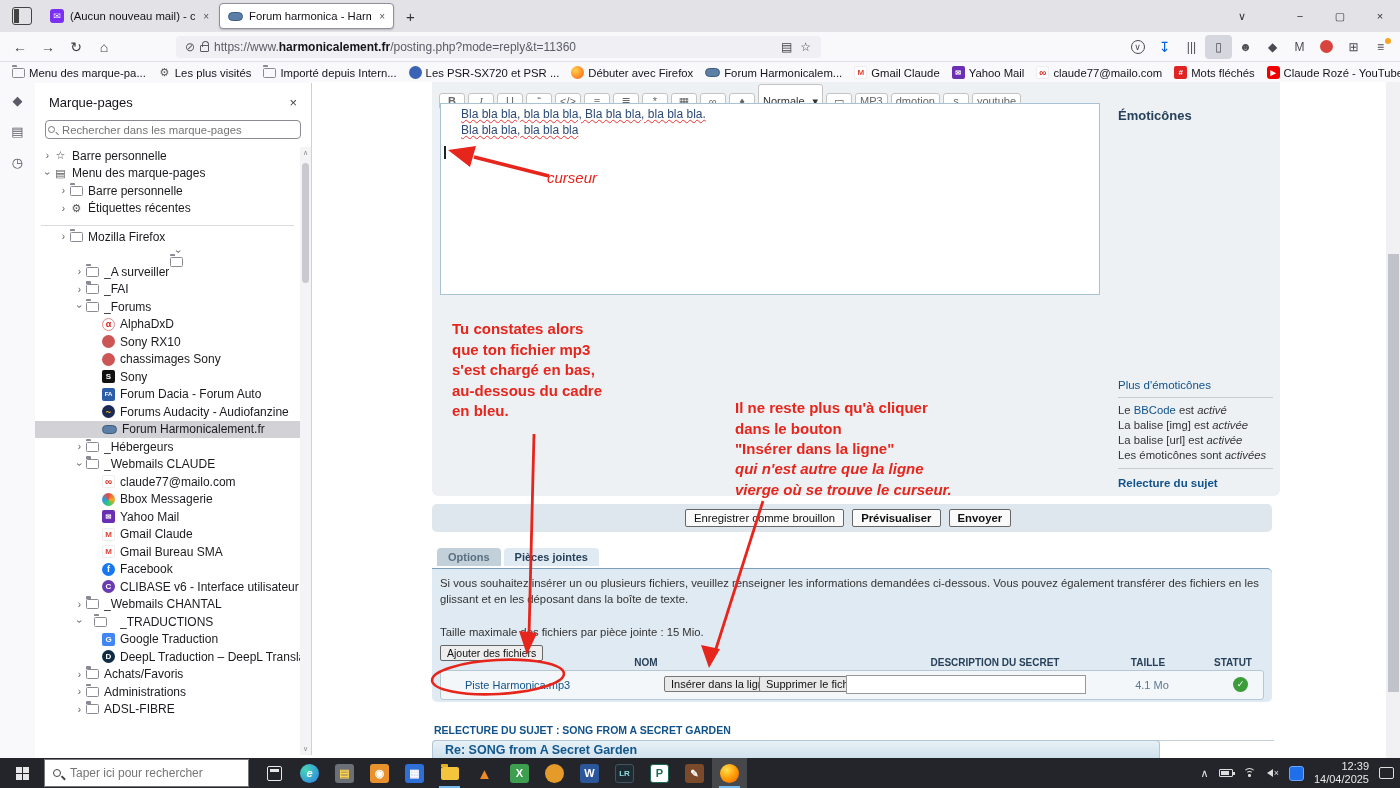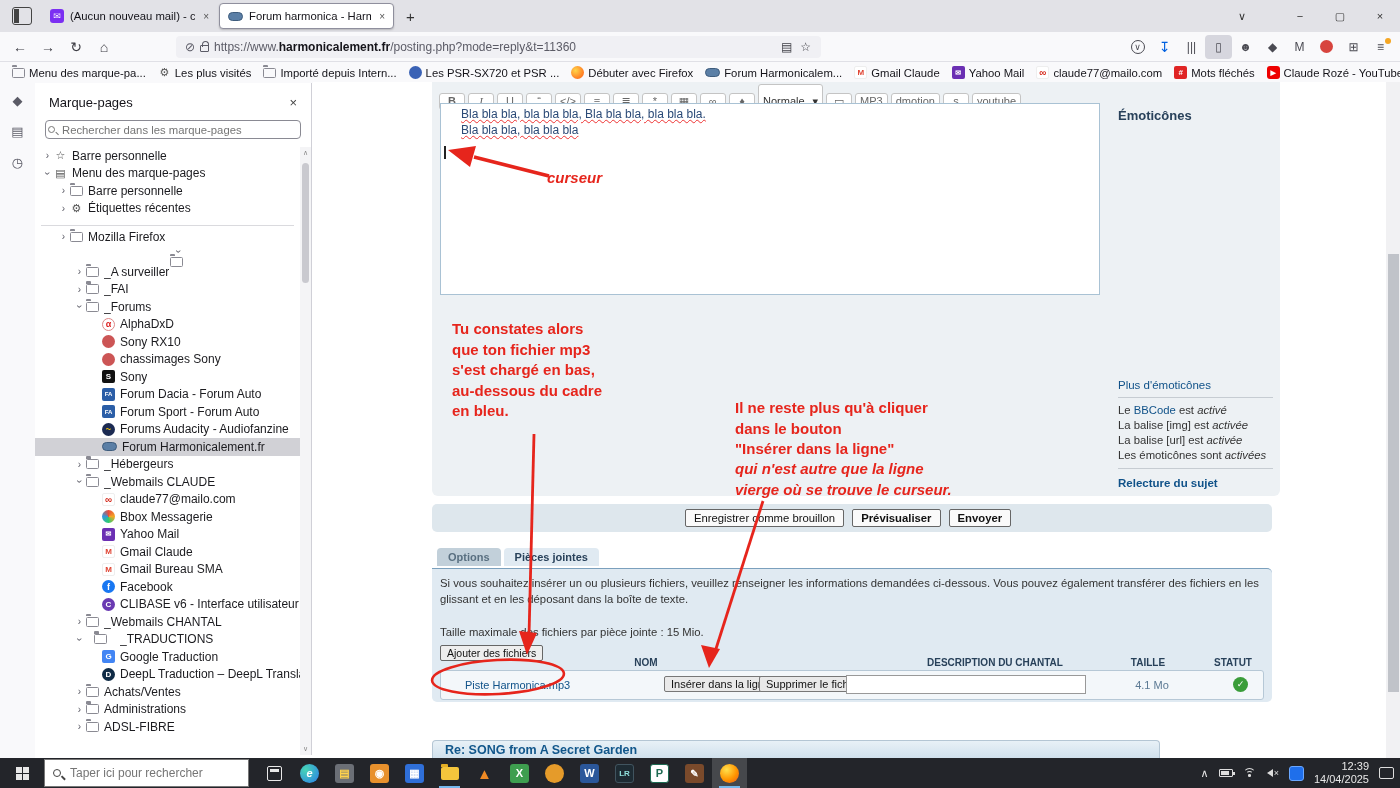--- a/index.html
+++ b/index.html
@@ -100,21 +100,21 @@
   .tbtn{min-width:26px;height:17px;background:#fff;border:1px solid #c4c4c4;border-radius:3px;color:#666;font-size:11px;display:flex;align-items:center;justify-content:center;padding:0 4px;}
   .tbtn.tbB{font-weight:bold;}
   .tbtn.tbI{font-style:italic;font-family:"Liberation Serif",serif;}
   .tbtn.tbU{text-decoration:underline;}
   .fmtsel{height:17px;background:#fff;border:1px solid #c4c4c4;border-radius:3px;font-size:11px;color:#333;display:flex;align-items:center;padding:16px 4px;gap:8px;}
   .editor{position:absolute;left:127px;top:21px;width:660px;height:192px;background:#fff;border:1px solid #a9c2d4;font-size:12px;color:#2b4a77;padding:3px 20px;line-height:15.5px;}
   .editor .wavy{text-decoration:underline;text-decoration-style:wavy;text-decoration-color:#e33;text-decoration-thickness:1px;}
   .caret{position:absolute;left:131px;top:64px;width:1.5px;height:13px;background:#222;}
   .ann{position:absolute;color:#e6251c;font-weight:bold;font-size:15px;line-height:20.5px;white-space:pre-line;}
   .ann.it{font-style:italic;font-weight:bold;}
-  .ann.norm-it{font-style:italic;font-weight:bold;}
+  .ann.norm-it{font-style:italic;font-weight:normal;}
   .submitpanel{position:absolute;left:119px;top:422px;width:840px;height:28px;background:#dee7ed;border-radius:5px;display:flex;align-items:center;justify-content:center;gap:8px;padding-right:8px;}
   .fbtn{background:#fafafa;border:1px solid #666;border-radius:2px;font-size:11.3px;color:#111;padding:2px 8px;}
   .fbtn.bold{font-weight:bold;}
   .ftabs{position:absolute;left:124px;top:466px;display:flex;gap:3px;}
   .ftab{padding:3px 11px;font-size:11px;font-weight:bold;border-radius:4px 4px 0 0;background:#c2d0da;color:#596f80;}
   .ftab.active{background:#e0eaf2;color:#28415a;}
   .attachpanel{position:absolute;left:119px;top:486px;width:840px;height:134px;background:#e0eaf2;border-top:1px solid #7ba0bd;border-radius:0 5px 5px 5px;font-size:11.3px;color:#333;}
   .att-intro{position:absolute;left:8px;top:6px;width:824px;line-height:16px;}
   .att-max{position:absolute;left:8px;top:57px;}
   .addbtn{position:absolute;left:8px;top:76px;background:#eee;border:1px solid #666;border-radius:2px;font-size:10.5px;padding:1px 6px;color:#111;}
@@ -408,25 +408,20 @@
           <span class="ic tico ic-sony">S</span>
           <span class="tlabel">Sony</span>
         </div>
         <div class="trow" style="padding-left: 54px;">
           <span class="chev"></span>
           <span class="ic tico ic-fa">FA</span>
           <span class="tlabel">Forum Dacia - Forum Auto</span>
         </div>
         <div class="trow" style="padding-left: 54px;">
           <span class="chev"></span>
-          <span class="ic tico ic-fa">FA</span>
-          <span class="tlabel">Forum Sport - Forum Auto</span>
-        </div>
-        <div class="trow" style="padding-left: 54px;">
-          <span class="chev"></span>
           <span class="ic tico ic-audacity">~</span>
           <span class="tlabel">Forums Audacity - Audiofanzine</span>
         </div>
         <div class="trow selected" style="padding-left: 54px;">
           <span class="chev"></span>
           <span class="ic tico ic-harm"></span>
           <span class="tlabel">Forum Harmonicalement.fr</span>
         </div>
         <div class="trow" style="padding-left: 38px;">
           <span class="chev">›</span>
@@ -489,21 +484,21 @@
           <span class="tlabel">Google Traduction</span>
         </div>
         <div class="trow" style="padding-left: 54px;">
           <span class="chev"></span>
           <span class="ic tico ic-deepl">D</span>
           <span class="tlabel">DeepL Traduction – DeepL Translate : le meilleur tr</span>
         </div>
         <div class="trow" style="padding-left: 38px;">
           <span class="chev">›</span>
           <span class="ic tico ic-folder"></span>
-          <span class="tlabel">Achats/Ventes</span>
+          <span class="tlabel">Achats/Favoris</span>
         </div>
         <div class="trow" style="padding-left: 38px;">
           <span class="chev">›</span>
           <span class="ic tico ic-folder"></span>
           <span class="tlabel">Administrations</span>
         </div>
         <div class="trow" style="padding-left: 38px;">
           <span class="chev">›</span>
           <span class="ic tico ic-folder"></span>
           <span class="tlabel">ADSL-FIBRE</span>
@@ -577,33 +572,34 @@
 
     <span class="ftab">Options</span>
         <span class="ftab active">Pièces jointes</span>
       </div>
 
     <div class="attachpanel">
       <div class="att-intro">Si vous souhaitez insérer un ou plusieurs fichiers, veuillez renseigner les informations demandées ci-dessous. Vous pouvez également transférer des fichiers en les glissant et en les déposant dans la boîte de texte.</div>
       <div class="att-max">Taille maximale des fichiers par pièce jointe : 15 Mio.</div>
       <button class="addbtn">Ajouter des fichiers</button>
       <span class="att-h" style="left:114px">NOM</span>
-      <span class="att-h" style="left:463px">DESCRIPTION DU CHANTAL</span>
+      <span class="att-h" style="left:463px">DESCRIPTION DU SECRET</span>
       <span class="att-h" style="left:666px;width:100px">TAILLE</span>
       <span class="att-h" style="left:751px;width:100px">STATUT</span>
       <div class="rowbox">
         <span class="filelink">Piste Harmonica.mp3</span>
         <button class="rowbtn" style="left:223px">Insérer dans la ligne</button>
         <button class="rowbtn" style="left:318px">Supprimer le fichier</button>
         <textarea class="desc" style=""></textarea>
         <span class="fsize">4.1 Mo</span>
         <span class="fstatus">✓</span>
       </div>
     </div>
 
+    <div class="crumb">RELECTURE DU SUJET : SONG FROM A SECRET GARDEN</div>
     <div class="reviewbar">
       <span>Re: SONG from A Secret Garden</span>
     </div>
 
     <div class="emopanel">
       <div class="emotitle">Émoticônes</div>
       <div>
 
       <div class="emrow">
             

